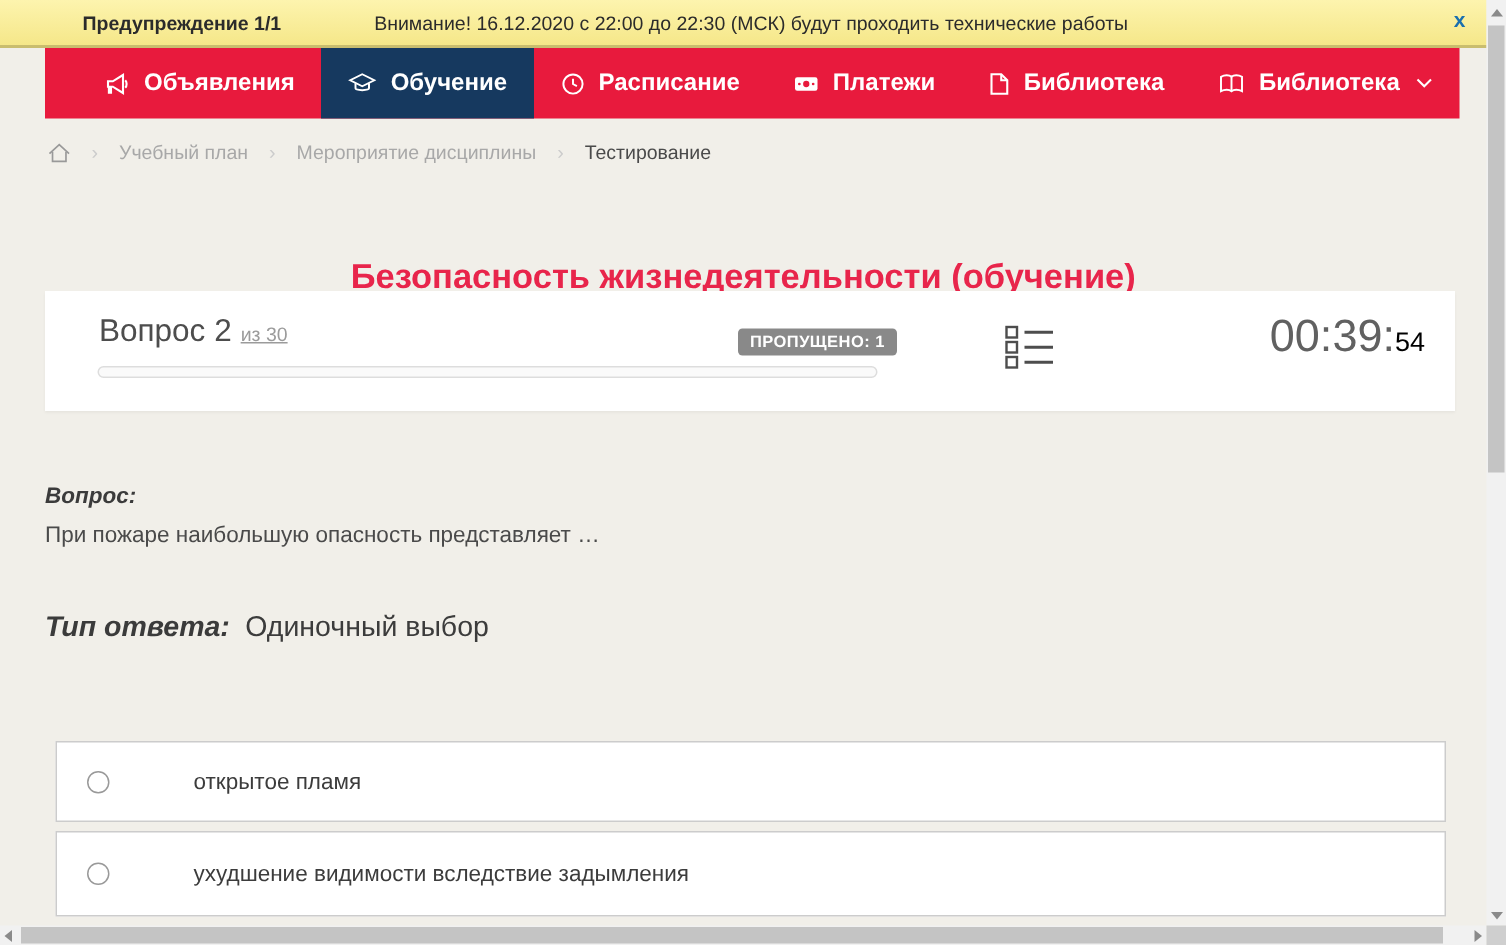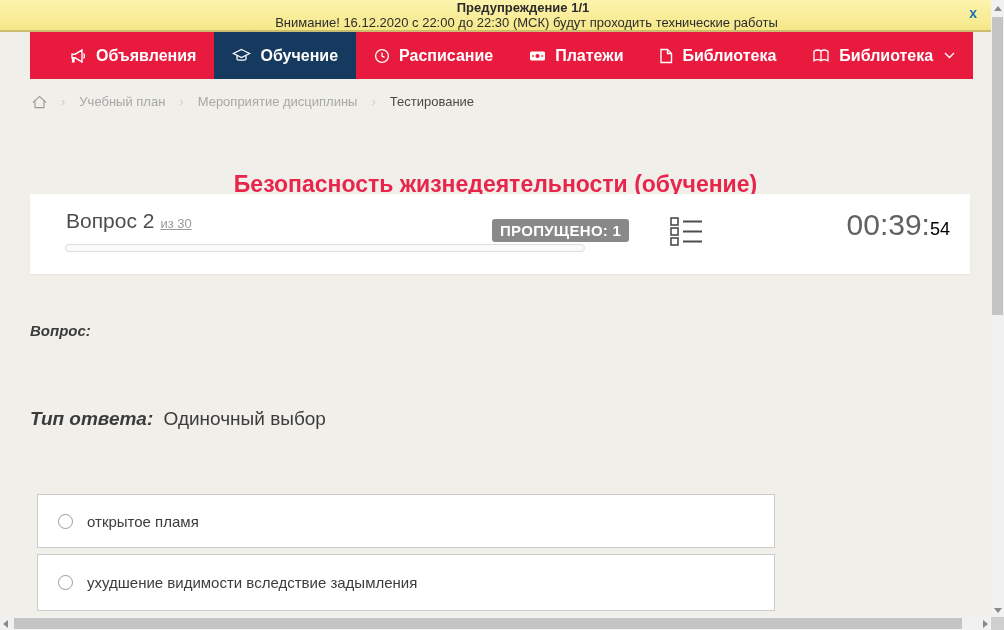--- a/index.html
+++ b/index.html
@@ -2,21 +2,21 @@
 <html><head>
 <meta charset="utf-8">
 <style>
   * { margin:0; padding:0; box-sizing:border-box; }
   body { font-family:"Liberation Sans", sans-serif; background:#888; }
   .viewport { position:relative; width:1004px; height:630px; background:#f1efe9; overflow:hidden; }
 
   
   .banner { position:absolute; top:0; left:0; width:991px; height:32px;
     background:linear-gradient(#fdf4ae,#f5e789); border-bottom:2px solid #c9bd6e;
-    display:flex; align-items:center;flex-direction:column; }
+    display:flex; align-items:center; }
   .banner-label { font-weight:bold; font-size:13px; color:#2b2b2b; margin-left:55px; white-space:nowrap; }
   .banner-msg { font-size:13px; color:#2b2b2b; margin-left:62px; white-space:nowrap; }
   .banner-close { position:absolute; right:14px; top:6px; color:#1a6fae; font-weight:bold;
     font-size:14px; cursor:pointer; line-height:1; }
 
   
   .navbar { position:absolute; top:32px; left:30px; width:943px; height:47px;
     background:#e81a3d; display:flex; align-items:stretch; }
   .nav-item { display:flex; align-items:center; gap:9px; padding:0 18px; color:#fff;
     font-size:16px; font-weight:bold; cursor:pointer; white-space:nowrap; }
@@ -36,39 +36,39 @@
   
   .page-title { position:absolute; top:145px; left:0; width:991px; text-align:center;
     font-size:23px; font-weight:bold; color:#e8254b;margin-top:26px; }
 
   
   .q-card { position:absolute; top:194px; left:30px; width:940px; height:80px; background:#fff;
     box-shadow:0 1px 2px rgba(0,0,0,0.05); }
   .q-num { position:absolute; left:36px; top:15px; font-size:21px; color:#4d4d4d; }
   .q-of { font-size:13px; color:#9b9b9b; margin-left:6px; font-weight:normal;text-decoration:underline; }
   .q-badge { position:absolute; left:462px; top:25px; background:#898989; color:#fff;
-    font-size:15px; font-weight:bold; padding:3px 8px; border-radius:3px; letter-spacing:0.3px; }
+    font-size:11px; font-weight:bold; padding:3px 8px; border-radius:3px; letter-spacing:0.3px; }
   .q-progress { position:absolute; left:35px; top:50px; width:520px; height:8px;
     border:1px solid #dddddd; background:#fafafa; border-radius:5px; overflow:hidden; }
   .q-list-btn { position:absolute; left:640px; top:22px; cursor:pointer; }
   .q-timer { position:absolute; right:20px; top:14px; white-space:nowrap; }
   .timer-main { font-size:30px; color:#616161; }
   .timer-sec { font-size:18px; color:#000000; }
 
   
   .q-heading { position:absolute; top:322px; left:30px; font-size:15px; font-weight:bold;
     font-style:italic; color:#3b3b3b; }
   .q-text { position:absolute; top:348px; left:30px; font-size:15px; color:#4a4a4a; }
   .q-type { position:absolute; top:408px; left:30px; font-size:19px; color:#3c3c3c; }
   .q-type-label { font-weight:bold; font-style:italic; color:#3b3b3b; }
   .q-type-value { margin-left:5px; }
 
   
-  .option { position:absolute; left:37px; width:738px; background:#fff; border:1px solid #cccccc;
-    display:flex; align-items:center; cursor:pointer; }
+  .option { position:absolute; left:37px; width:927px; background:#fff; border:1px solid #cccccc;
+    display:flex; align-items:center; cursor:pointer;gap:42px; }
   .option-0 { top:494px; height:54px; }
   .option-1 { top:554px; height:57px; }
   .radio { width:15px; height:15px; border:1px solid #999; border-radius:50%;
     margin-left:20px; background:#fff; flex:none; cursor:pointer; }
   .option-label { margin-left:14px; font-size:15px; color:#3c3c3c; }
 
   
   .vscroll { position:absolute; top:0; right:0; width:13px; height:617px; background:#f1f1f1; }
   .vthumb { position:absolute; top:17px; left:1px; width:11px; height:298px; background:#c4c4c4; }
   .hscroll { position:absolute; left:0; bottom:0; width:991px; height:13px; background:#f1f1f1; }
@@ -191,20 +191,21 @@
         <rect x="1" y="22" width="7" height="7" fill="none" stroke="#4d4d4d" stroke-width="1.6"></rect>
         <line x1="13" y1="25.5" x2="32" y2="25.5" stroke="#4d4d4d" stroke-width="2"></line>
       </svg>
     </div>
     <div class="q-timer">
       <span class="timer-main">00:39:</span><span class="timer-sec">54</span>
     </div>
   </div>
 
   <div class="q-heading">Вопрос:</div>
+  <div class="q-text">При пожаре наибольшую опасность представляет …</div>
   <div class="q-type">
     <span class="q-type-label">Тип ответа:</span>
     <span class="q-type-value">Одиночный выбор</span>
   </div>
 
   <div class="option option-0">
     <div class="radio"></div>
     <div class="option-label">открытое пламя</div>
   </div>
   <div class="option option-1">

